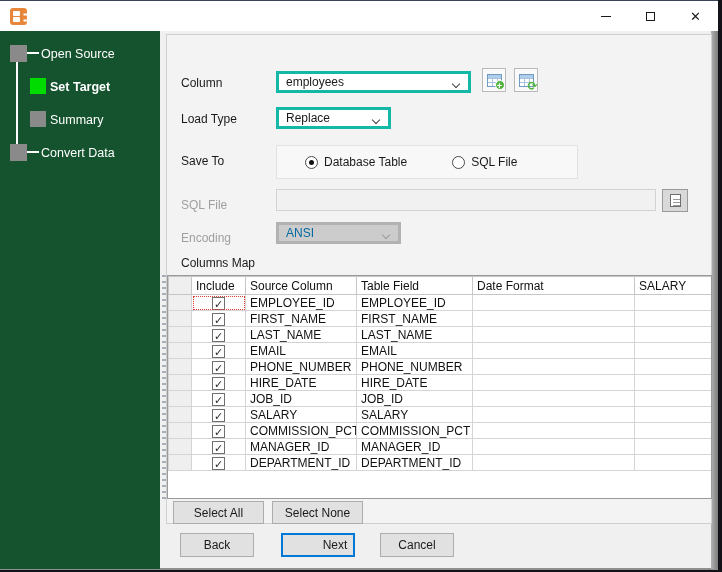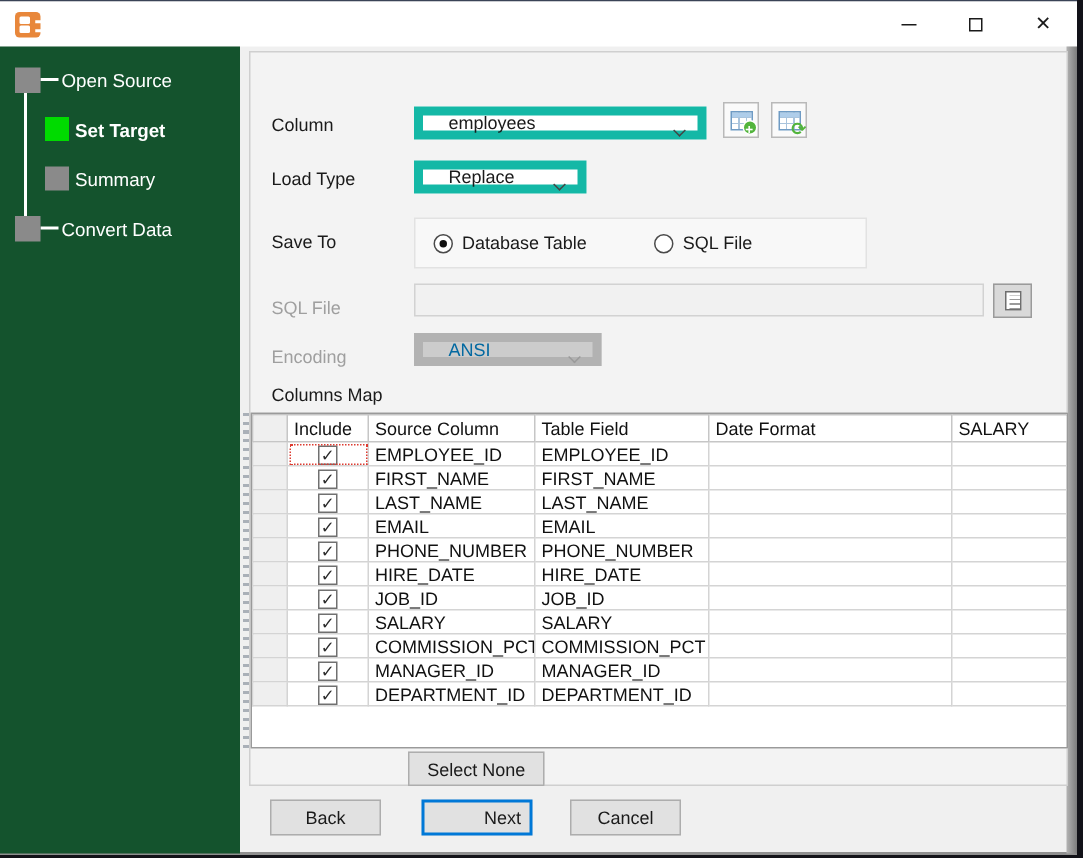--- a/index.html
+++ b/index.html
@@ -48,22 +48,22 @@
   .right-edge { position:absolute; left:711px; top:30px; width:7px; height:538px;
     background:linear-gradient(to right,#b3b3b3,#7d7d7d); }
   .panel {
     position:absolute; left:166px; top:33px; width:546px; height:490px;
     background:#f3f3f3; border:1px solid #cfcfcf;
   }
   .frm-label { position:absolute; color:#1a1a1a; line-height:14px; }
   .frm-label.disabled { color:#9f9f9f; }
 
   .combo {
-    position:absolute; height:22px; background:#fff; border:6px solid #14b8a6;
-    display:flex; align-items:center; padding-left:17px;
+    position:absolute; height:22px; background:#fff; border:3px solid #14b8a6;
+    display:flex; align-items:center; padding-left:7px;
   }
   .chev {
     position:absolute; right:9px; top:7px; width:6px; height:6px;
     border-right:1.4px solid #444; border-bottom:1.4px solid #444;
     transform:rotate(45deg);
   }
   .combo.disabled { background:#cccccc; border-color:#b2b2b2; color:#0369a1; }
   .combo.disabled .chev { border-color:#9a9a9a; }
 
   .icon-btn {
@@ -181,21 +181,21 @@
     </div>
 
     <div class="frm-label" style="left:14px;top:77px;">Load Type</div>
     <div class="combo" style="left:109px;top:72px;width:115px;">
       <span>Replace</span>
       <span class="chev"></span>
     </div>
 
     <div class="frm-label" style="left:14px;top:119px;">Save To</div>
     <div class="groupbox" style="left:109px;top:110px;width:302px;height:34px;">
-      <div class="radio-opt" style="margin-left:12px;">
+      <div class="radio-opt" style="margin-left:28px;">
         <span class="radio sel"></span>
         <span>Database Table</span>
       </div>
       <div class="radio-opt" style="margin-left:45px;">
         <span class="radio"></span>
         <span>SQL File</span>
       </div>
     </div>
 
     <div class="frm-label disabled" style="left:14px;top:163px;">SQL File</div>
@@ -330,20 +330,21 @@
     <td class="cbcell"><span class="cb">✓</span></td>
     <td class="src">DEPARTMENT_ID</td>
     <td class="fld">DEPARTMENT_ID</td>
     <td class="df"></td>
     <td class="nl"></td>
   </tr>
 </tbody>
       </table>
     </div>
 
+    <div class="btn" style="left:6px;top:466px;width:91px;height:23px;">Select All</div>
     <div class="btn" style="left:105px;top:466px;width:91px;height:23px;">Select None</div>
   </div>
 
   <div class="btn" style="left:180px;top:532px;width:74px;height:24px;">Back</div>
   <div class="btn default" style="left:281px;top:532px;width:74px;height:24px;padding-left:34px;">Next</div>
   <div class="btn" style="left:380px;top:532px;width:74px;height:24px;">Cancel</div>
 
 </div>
 
 </body></html>

